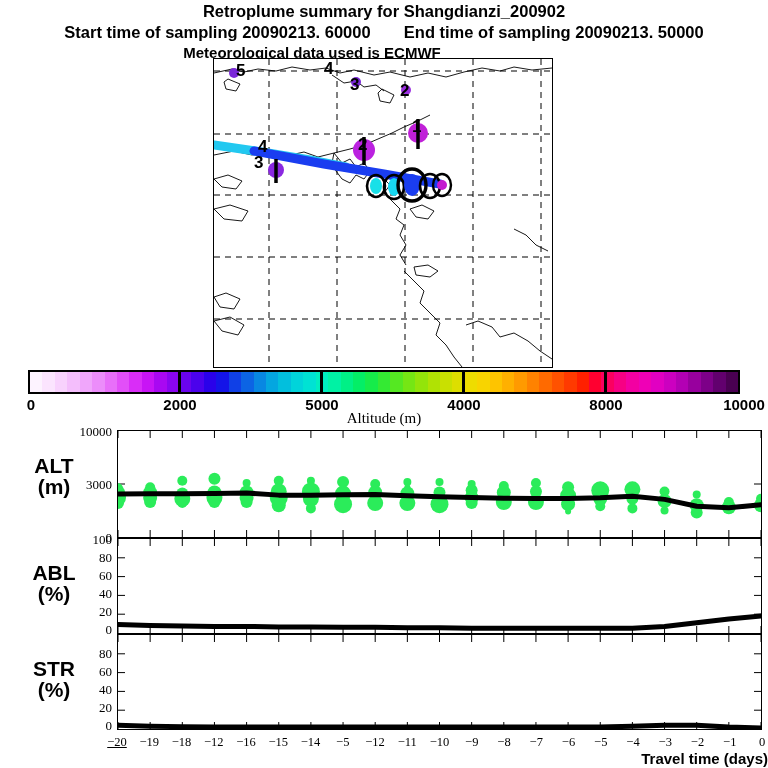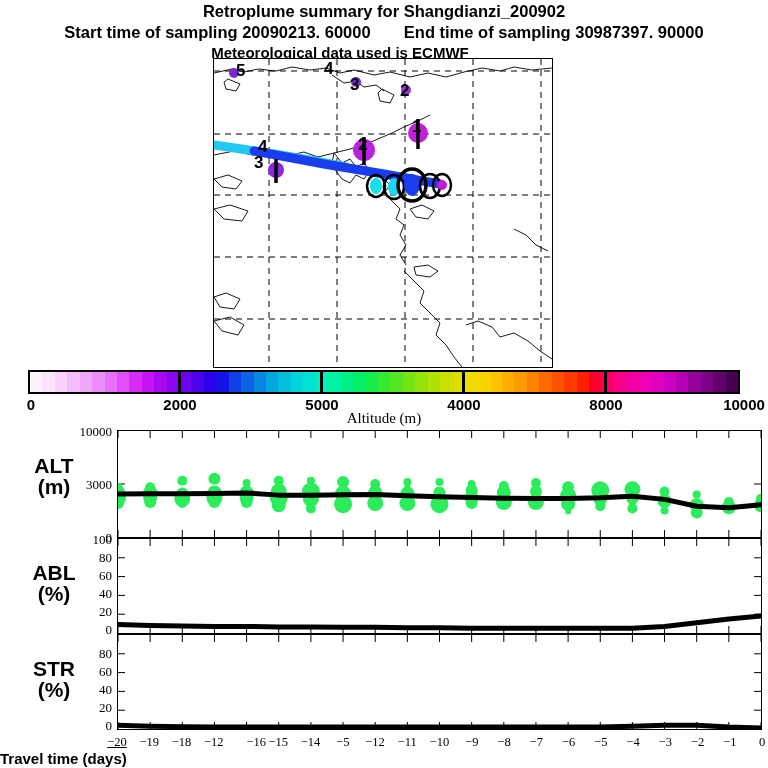--- a/index.html
+++ b/index.html
@@ -8,21 +8,21 @@
   .abs{position:absolute;}
 
   
   .title-main{left:0;top:2px;width:768px;text-align:center;
       font-family:"Liberation Sans",sans-serif;font-weight:bold;font-size:16.5px;}
   .title-row{left:0;top:23px;width:768px;text-align:center;
       font-family:"Liberation Sans",sans-serif;font-weight:bold;font-size:16.5px;}
   .title-row span{display:inline-block;text-align:center;}
   .title-gap{width:24px;}
   .title-met{left:0;top:44px;width:624px;text-align:center;
-      font-family:"Liberation Sans",sans-serif;font-weight:bold;font-size:15px;margin-left:28px;}
+      font-family:"Liberation Sans",sans-serif;font-weight:bold;font-size:15px;}
 
   
   #map{left:213px;top:58px;width:340px;height:310px;
        border:1.6px solid #000;box-sizing:border-box;background:#fff;overflow:hidden;}
   #map svg{display:block;}
 
   
   #cbar-wrap{left:28px;top:370px;width:712px;height:24px;
        border:2.5px solid #000;box-sizing:border-box;background:#fff;}
   #cbar{width:100%;height:100%;display:flex;}
@@ -45,34 +45,34 @@
         font-size:21px;line-height:21px;text-align:center;width:100px;left:4px;}
   #ylab-alt{top:455px;}
   #ylab-abl{top:562px;}
   #ylab-str{top:658px;}
 
   .ytick{font-family:"Liberation Serif",serif;font-size:13px;
         text-align:right;width:56px;left:56px;}
 
   .xtick{position:absolute;font-family:"Liberation Serif",serif;font-size:12.5px;
         top:735px;width:40px;text-align:center;}
-  #xaxis-title{left:0;top:750px;width:768px;text-align:left;
+  #xaxis-title{left:0;top:750px;width:768px;text-align:right;
         font-family:"Liberation Sans",sans-serif;font-weight:bold;font-size:15px;}
 
   .maplabel{font-family:"Liberation Sans",sans-serif;font-weight:bold;
         font-size:17px;color:#000;}
 </style>
 </head>
 <body>
 
 <div class="abs title-main">Retroplume summary for Shangdianzi_200902</div>
 <div class="abs title-row">
   <span>Start time of sampling 20090213. 60000</span>
   <span class="title-gap"></span>
-  <span>End time of sampling 30987397. 90000</span>
+  <span>End time of sampling 20090213. 50000</span>
 </div>
 <div class="abs title-met">Meteorological data used is ECMWF</div>
 
 <div class="abs" id="map">
   <svg width="338" height="308" viewBox="0 0 338 308">
 
     <g stroke="#000" stroke-width="1" stroke-dasharray="6,5" fill="none">
       <line x1="0" y1="12" x2="338" y2="12"></line>
       <line x1="0" y1="75" x2="338" y2="75"></line>
       <line x1="0" y1="136" x2="338" y2="136"></line>
@@ -479,21 +479,21 @@
 <div class="abs ytick" style="top:664px;">60</div>
 <div class="abs ytick" style="top:682px;">40</div>
 <div class="abs ytick" style="top:700px;">20</div>
 <div class="abs ytick" style="top:718px;">0</div>
 
 <div id="xticks">
     <div class="xtick" style="left: 97px; text-decoration: underline;">−20</div>
     <div class="xtick" style="left: 129.25px;">−19</div>
     <div class="xtick" style="left: 161.5px;">−18</div>
     <div class="xtick" style="left: 193.75px;">−12</div>
-    <div class="xtick" style="left: 226px; text-align: right;">−16</div>
+    <div class="xtick" style="left: 226px;">−16</div>
     <div class="xtick" style="left: 258.25px;">−15</div>
     <div class="xtick" style="left: 290.5px;">−14</div>
     <div class="xtick" style="left: 322.75px;">−5</div>
     <div class="xtick" style="left: 355px;">−12</div>
     <div class="xtick" style="left: 387.25px;">−11</div>
     <div class="xtick" style="left: 419.5px;">−10</div>
     <div class="xtick" style="left: 451.75px;">−9</div>
     <div class="xtick" style="left: 484px;">−8</div>
     <div class="xtick" style="left: 516.25px;">−7</div>
     <div class="xtick" style="left: 548.5px;">−6</div>

